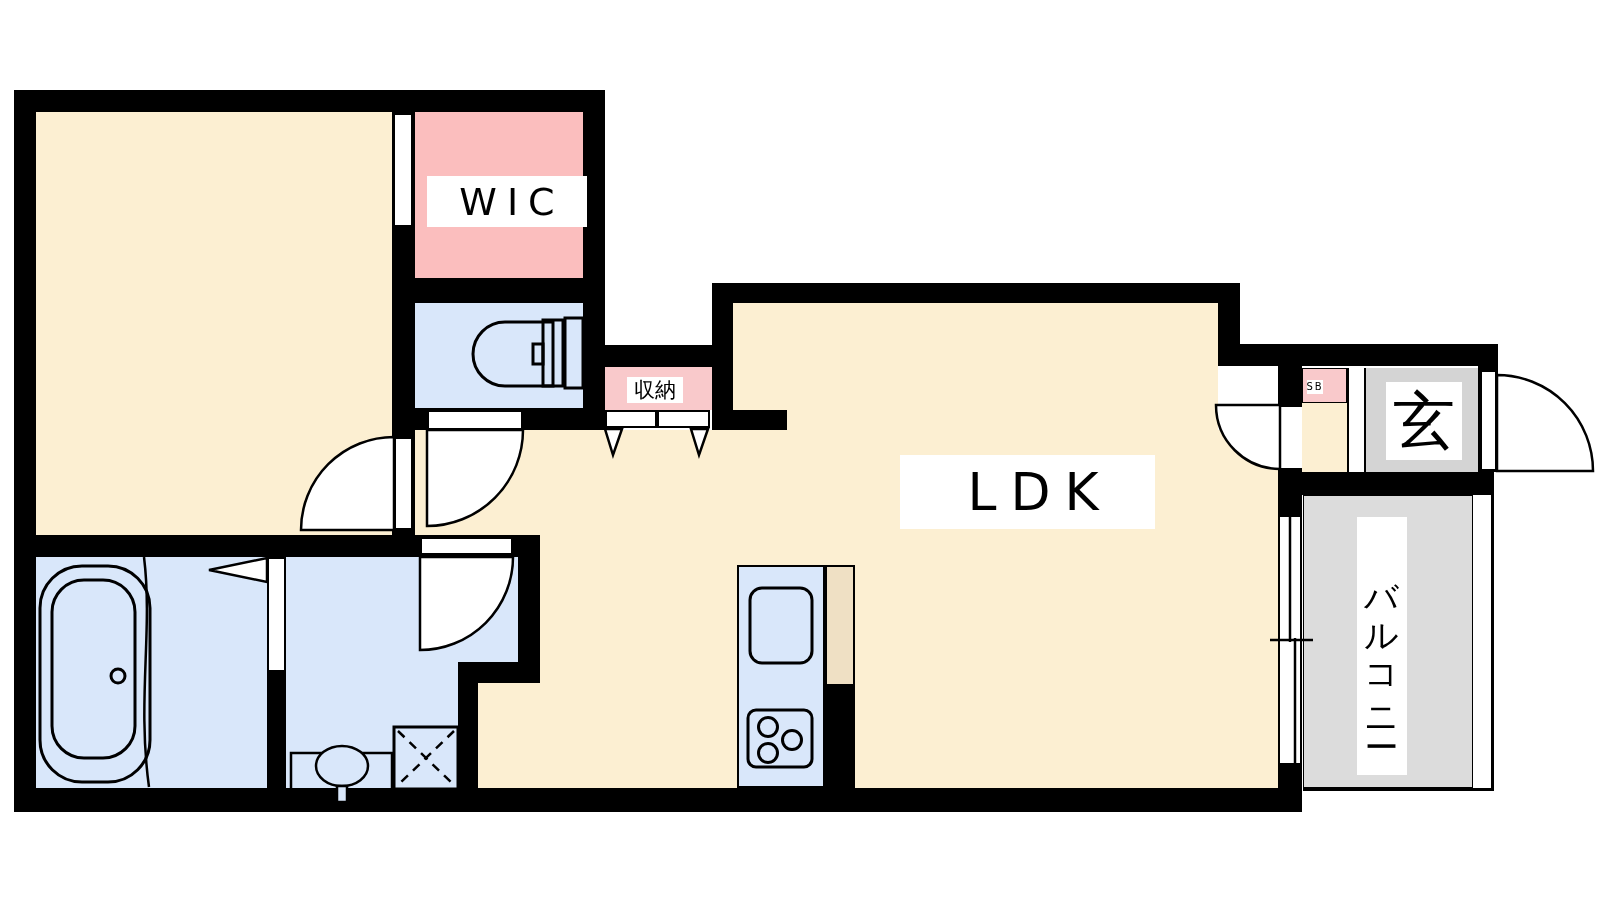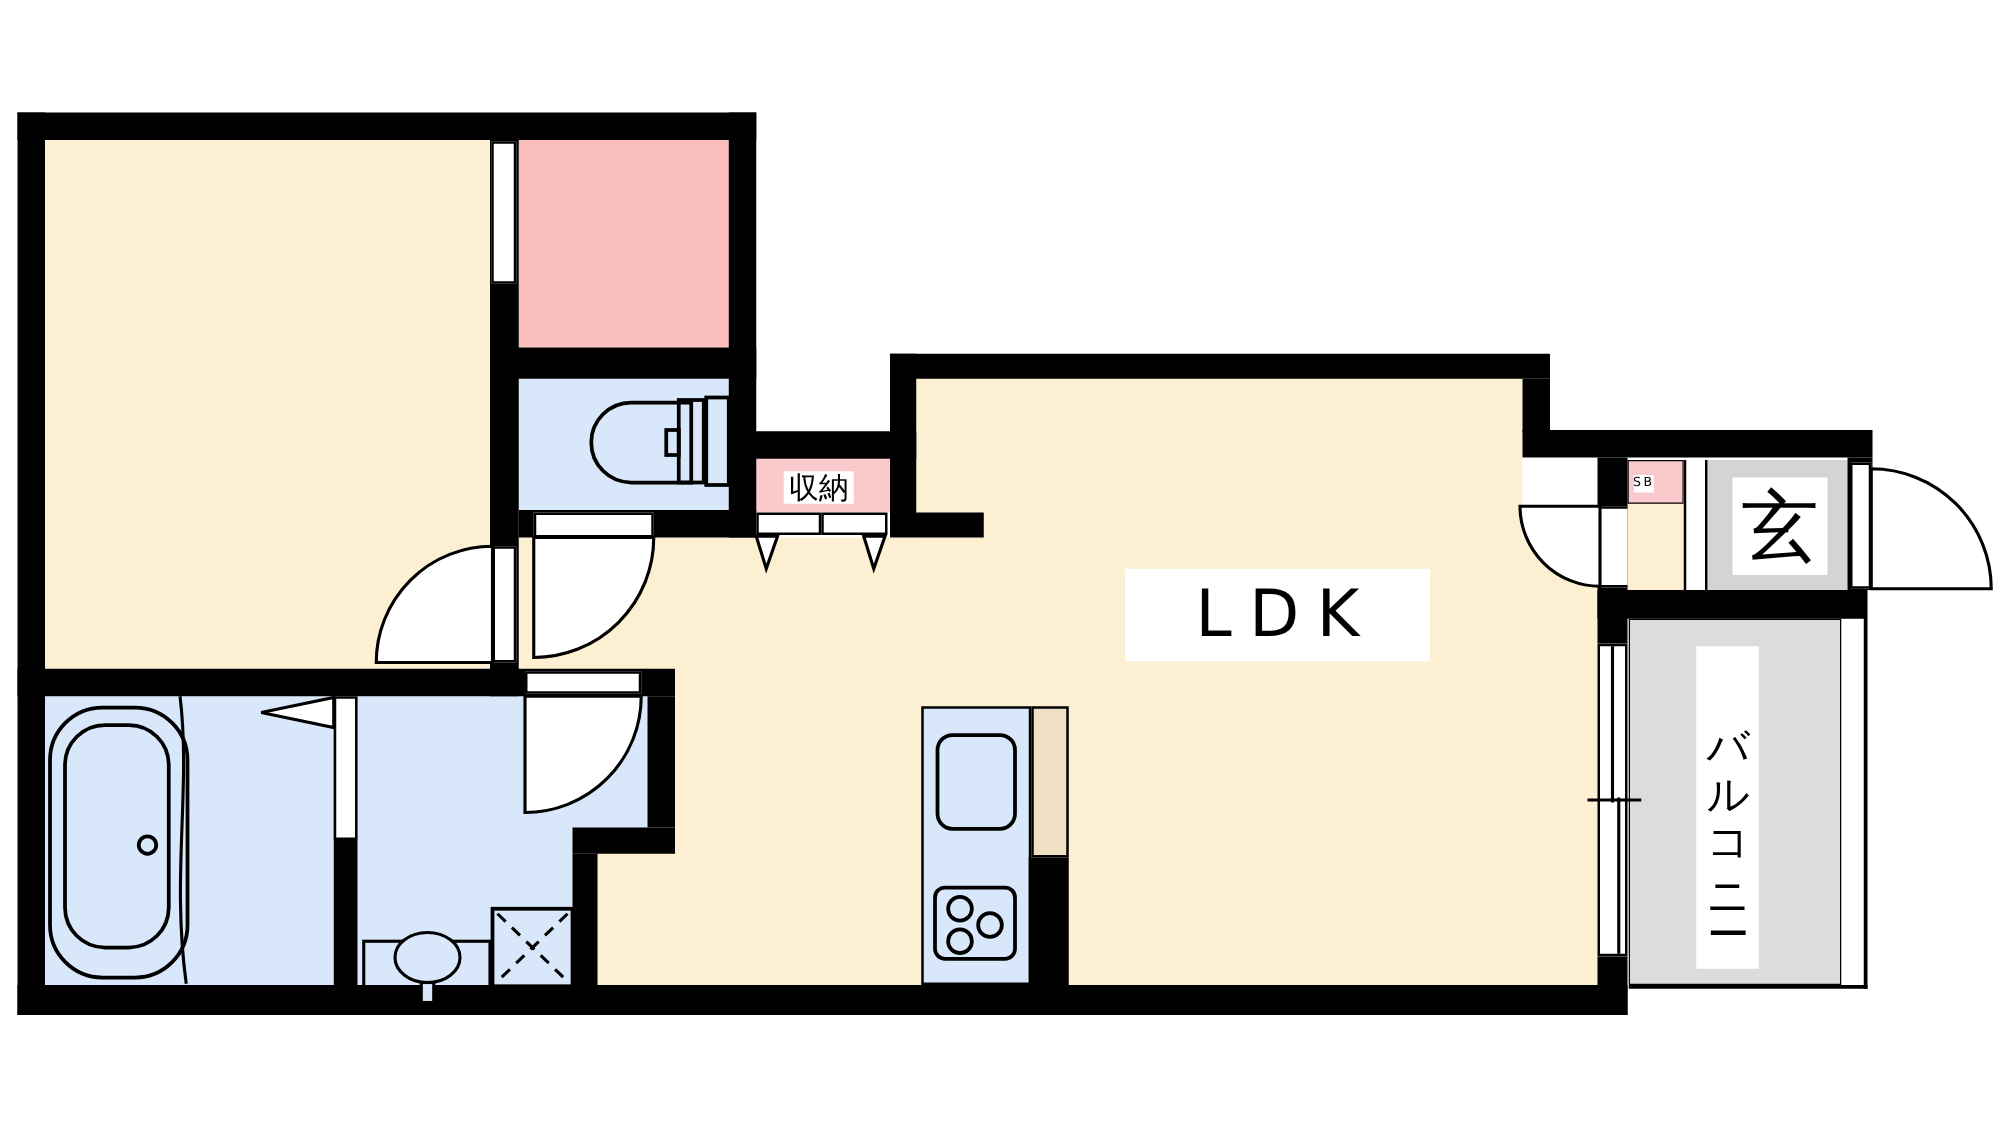--- a/index.html
+++ b/index.html
@@ -146,19 +146,20 @@
       <circle cx="768" cy="753" r="9.5"></circle>
     </g>
 
     <g stroke="#000" stroke-width="2.5">
       <line x1="1290" y1="517" x2="1290" y2="642"></line>
       <line x1="1295" y1="638" x2="1295" y2="763"></line>
       <line x1="1270" y1="640" x2="1313" y2="640"></line>
     </g>
   </svg>
 
-  <div class="lbl" style="left:627px;top:377px;width:56px;height:26px;font-size:24px;">収納</div>
-  <div class="lbl" style="left:900px;top:455px;width:230px;height:74px;font-size:52px;letter-spacing:14px;padding-left:14px;">LDK</div>
+  <div class="lbl" style="left:427px;top:176px;width:150px;height:51px;font-size:38px;letter-spacing:10px;padding-left:10px;">WIC</div>
+  <div class="lbl" style="left:627px;top:377px;width:56px;height:26px;font-size:21px;">収納</div>
+  <div class="lbl" style="left:900px;top:455px;width:230px;height:74px;font-size:52px;letter-spacing:14px;padding-left:25px;">LDK</div>
   <div class="lbl" style="left:1307px;top:380px;width:16px;height:14px;font-size:10px;letter-spacing:2px;">SB</div>
   <div class="lbl" style="left:1386px;top:382px;width:76px;height:78px;font-size:62px;">玄</div>
   <div class="lbl lbl-v" style="left:1357px;top:517px;width:50px;height:258px;font-size:34px;letter-spacing:4px;">バルコニー</div>
 
 </div>
 
 </body></html>

